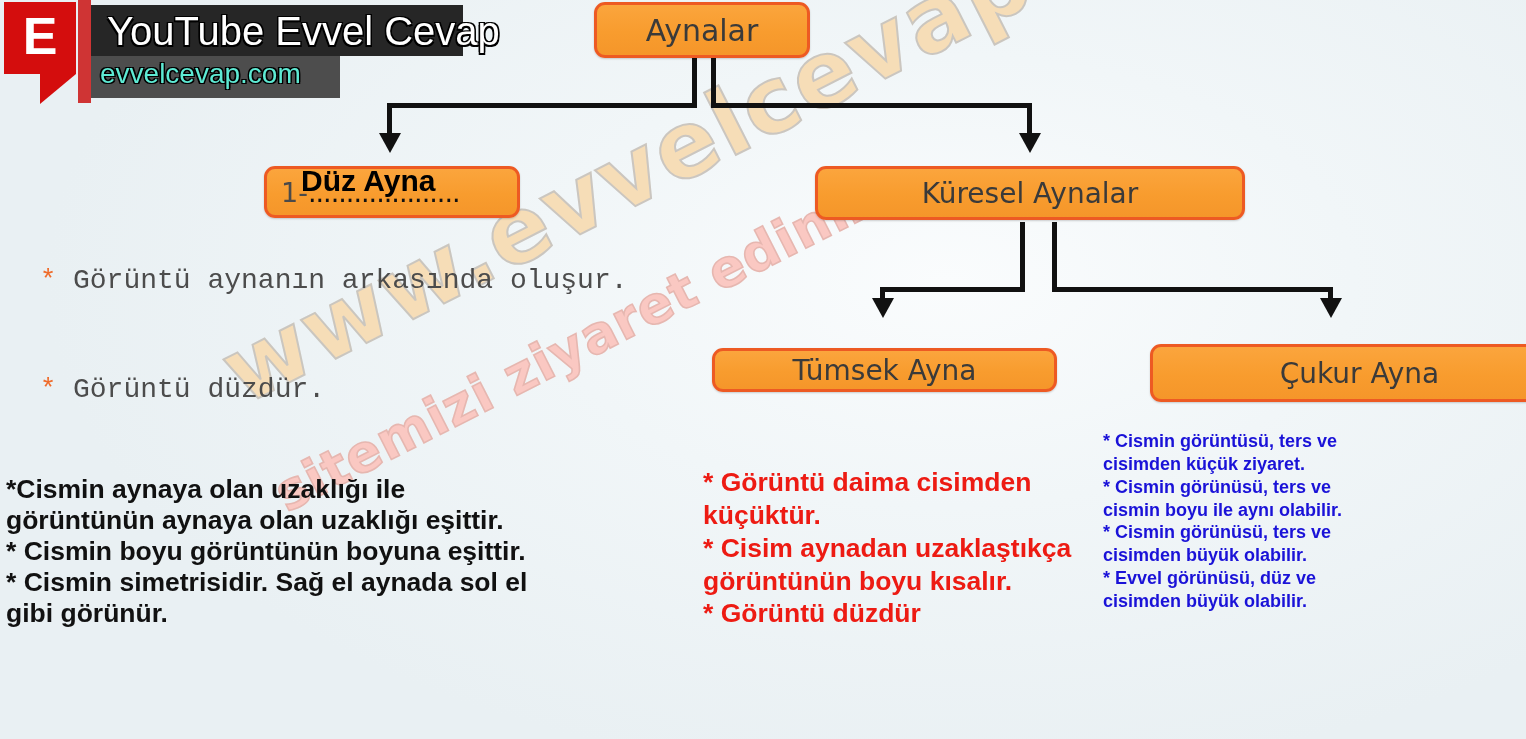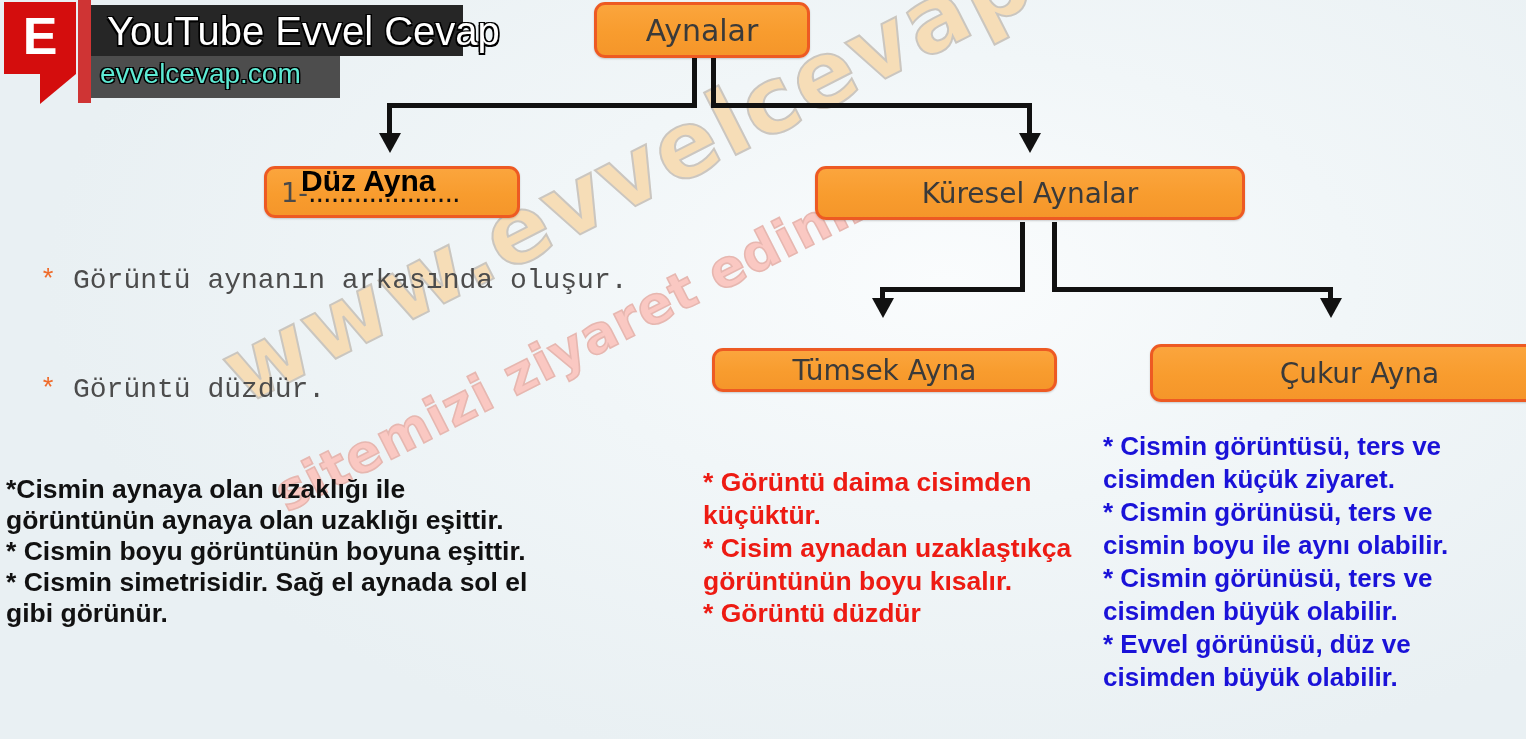--- a/index.html
+++ b/index.html
@@ -120,21 +120,21 @@
     color:#111;
   }
   #blk-tumsek{
     left:666px;top:466px;width:430px;
     font-family:"Liberation Sans",sans-serif;font-weight:bold;font-size:26.5px;line-height:1.24;
     color:#ed1b13;
     margin-left:37px;
   }
   #blk-cukur{
     left:1103px;top:430px;width:418px;
-    font-family:"Liberation Sans",sans-serif;font-weight:bold;font-size:26px;line-height:1.27;
+    font-family:"Liberation Sans",sans-serif;font-weight:bold;font-size:18px;line-height:1.27;
     color:#1a12d8;
   }
   .blk p{margin:0;}
 </style>
 </head>
 <body>
 
 <div id="stage">
 
   <div class="wm wm1">www.evvelcevap.com</div>

